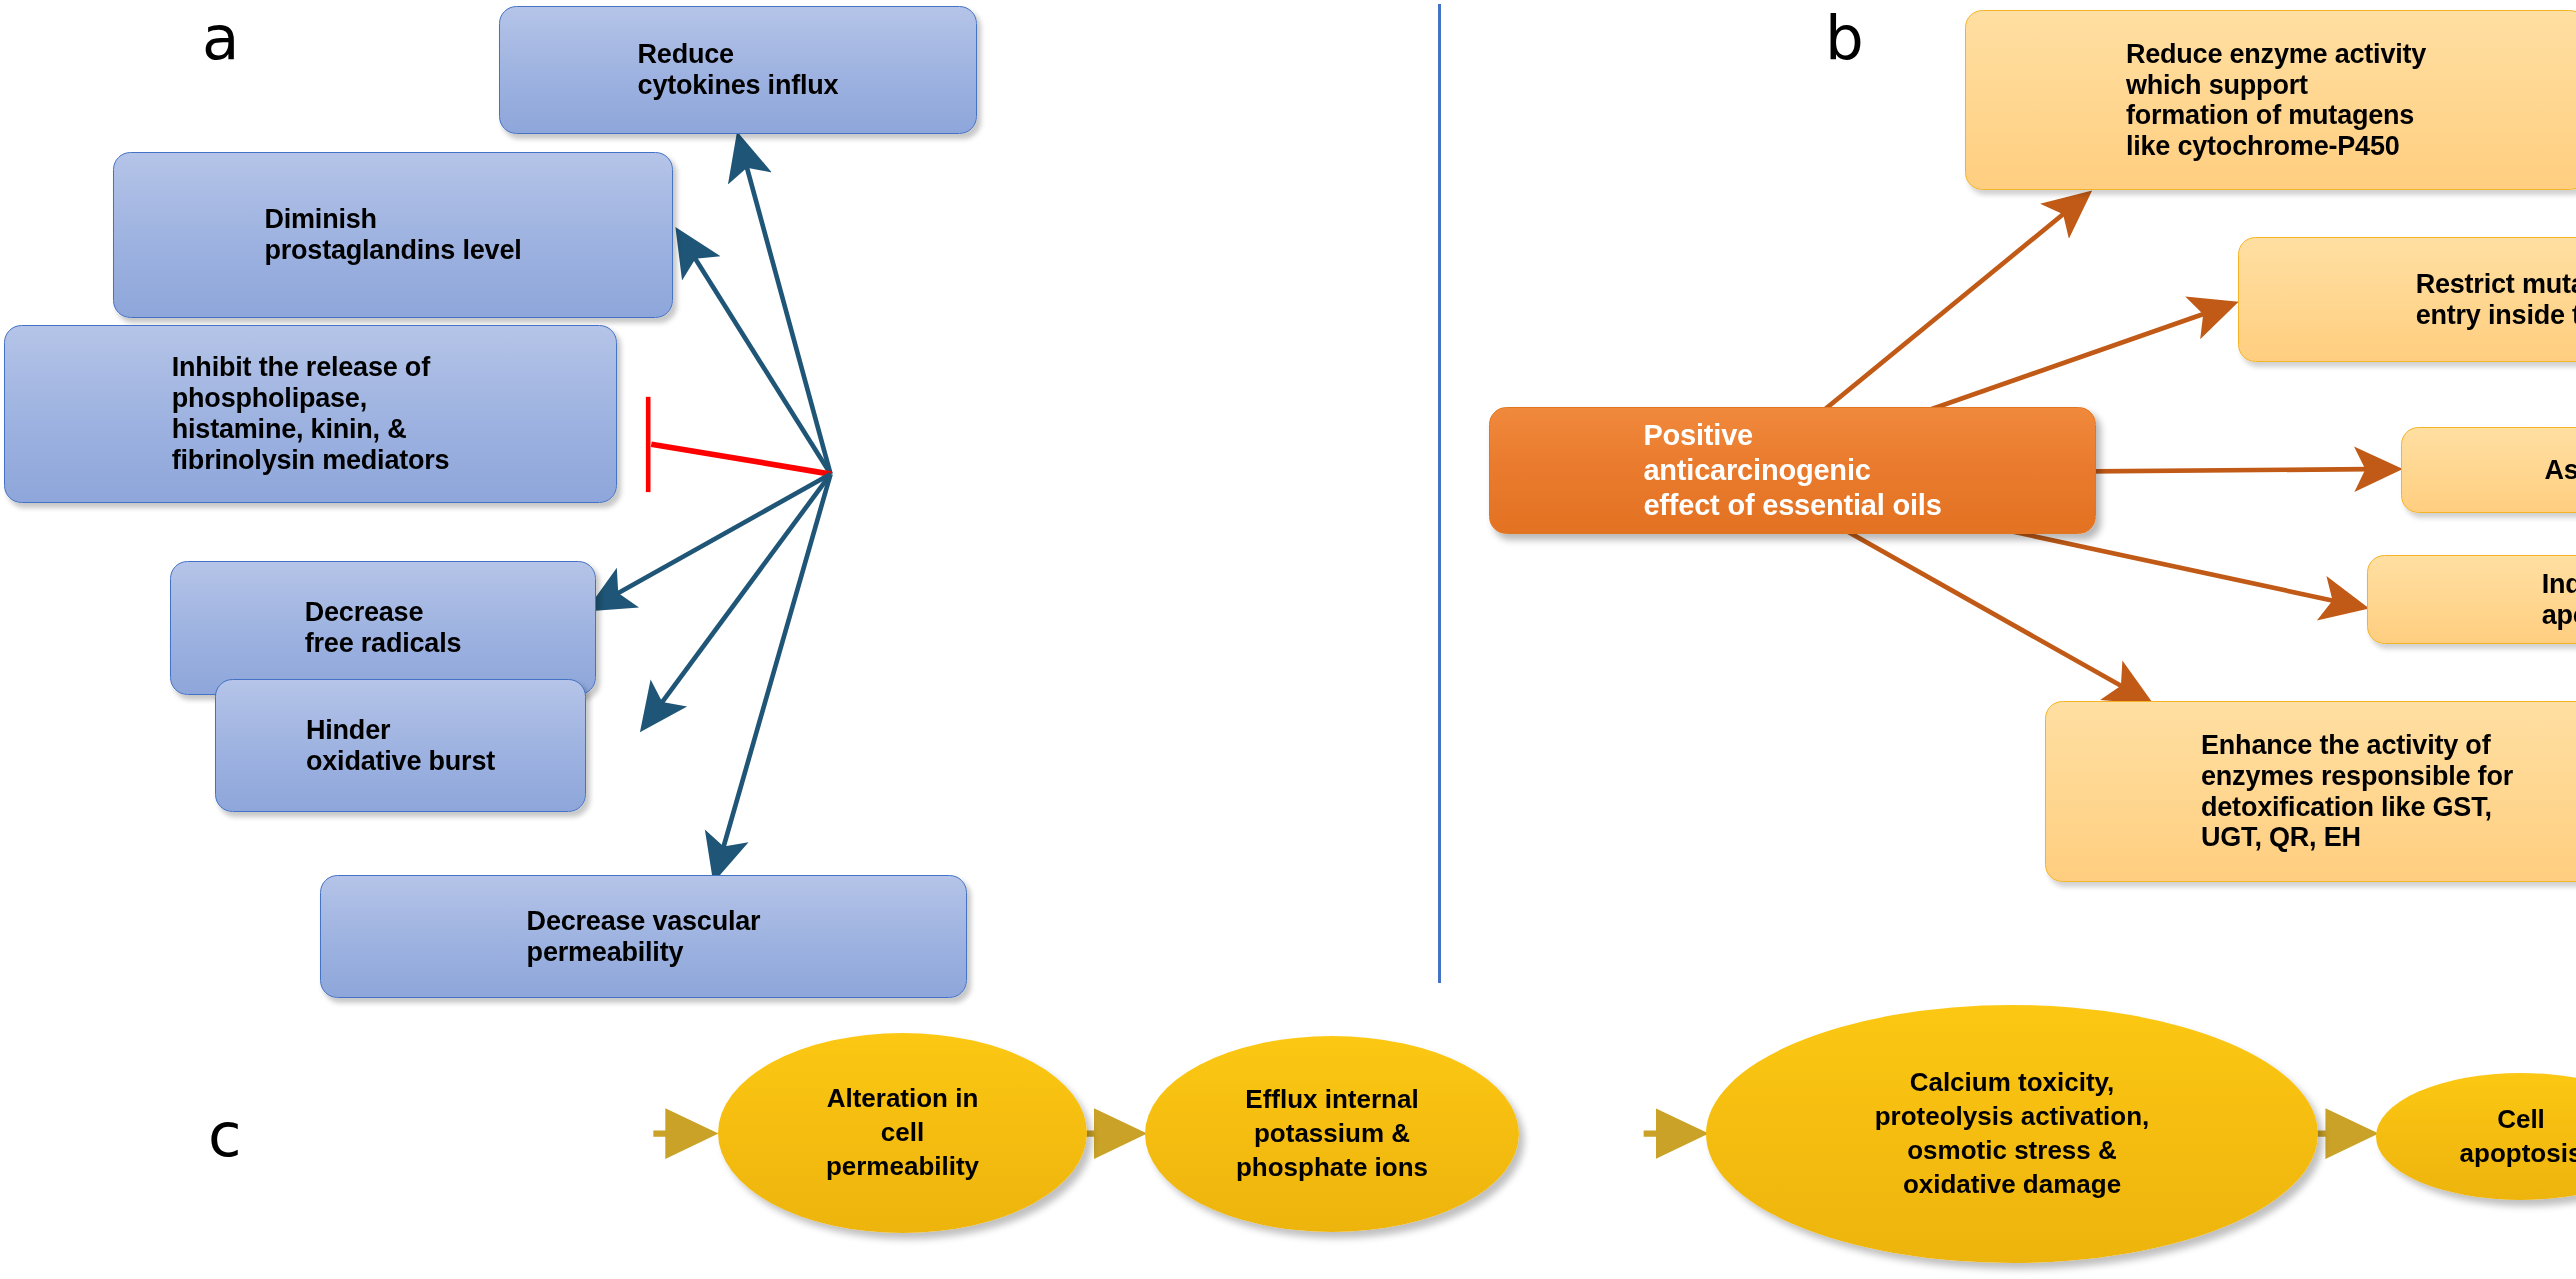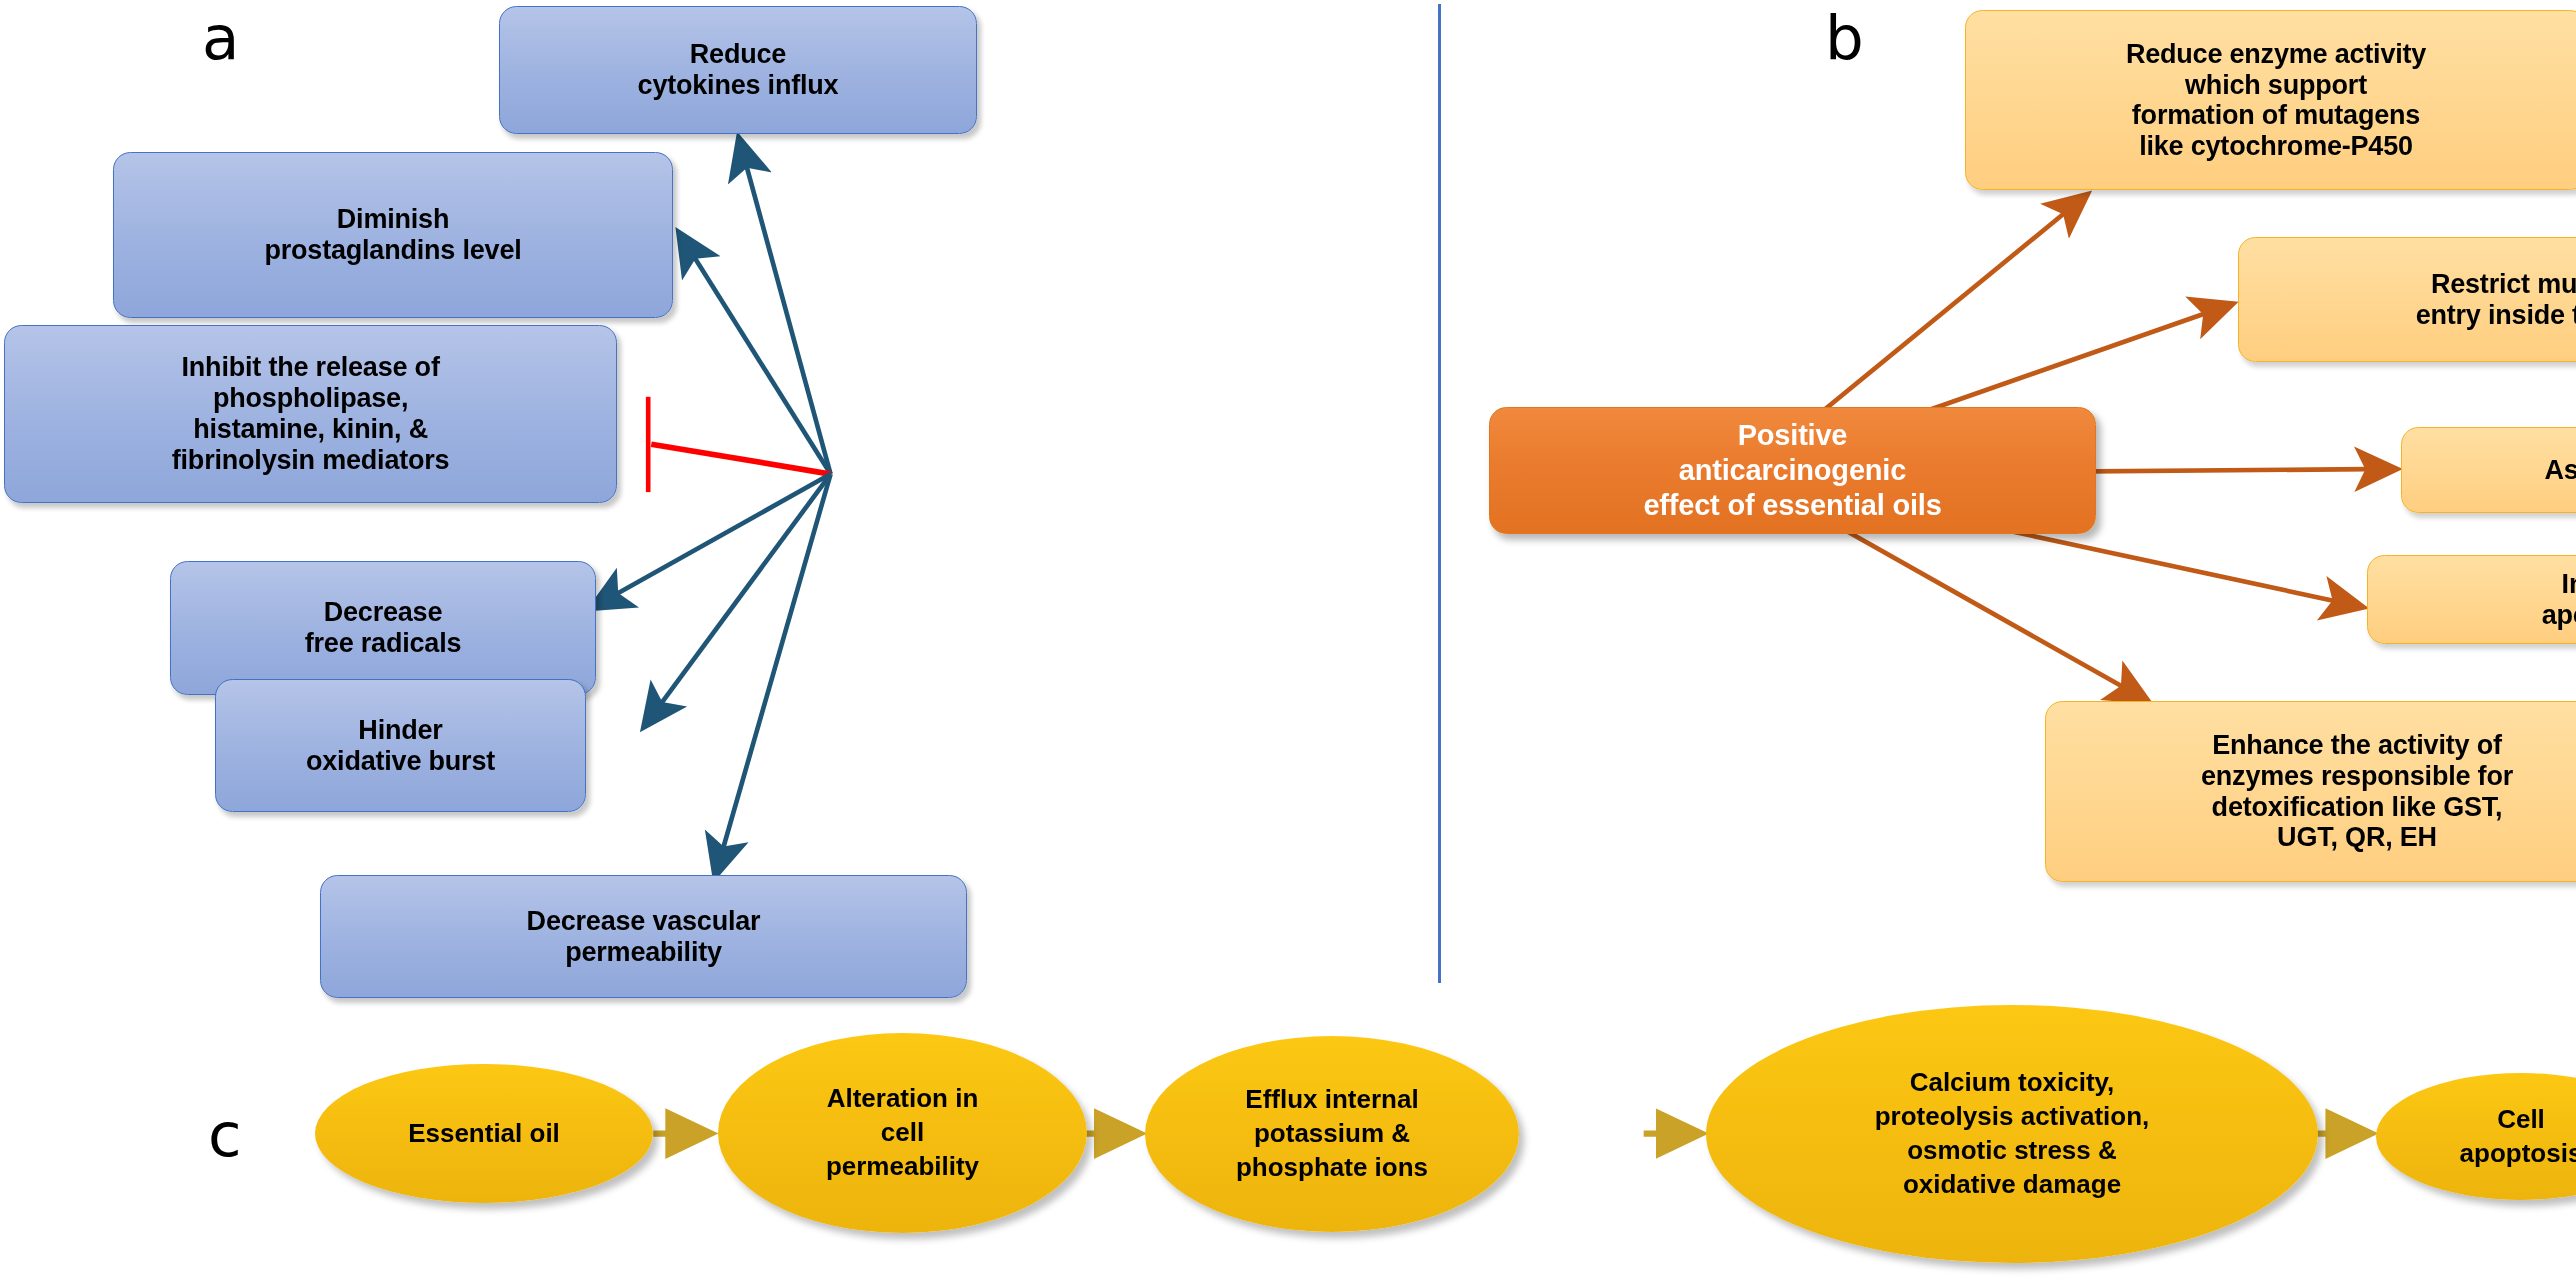--- a/index.html
+++ b/index.html
@@ -21,21 +21,20 @@
     color:#000000;
     user-select:none;
   }
   
   .node{
     position:absolute;
     box-sizing:border-box;
     display:flex;
     align-items:center;
     justify-content:center;
-    text-align:center;
     border-radius:17.5px;
     font-weight:bold;
     letter-spacing:-0.2px;
     white-space:pre-line;
     z-index:5;
   }
   
   .node.blue{
     background:linear-gradient(180deg,#b5c4e8 0%,#9db2e0 55%,#8ea6da 100%);
     border:1.5px solid #4472c4;
@@ -225,21 +224,20 @@
 enzymes responsible for
 detoxification like GST,
 UGT, QR, EH</div>
 
   <div class="node orangehub" style="left:1489px;top:407px;width:607px;height:127px;">Positive
 anticarcinogenic
 effect of essential oils</div>
 
   <div class="panel-letter" style="left:208px;top:1104px;">c</div>
 
-  <div class="ellipse" style="left:315px;top:1064px;width:338px;height:139px;">Essential oil</div>
 
   <div class="ellipse" style="left:718px;top:1033px;width:369px;height:200px;">Alteration in
 cell
 permeability</div>
 
   <div class="ellipse" style="left:1145px;top:1036px;width:374px;height:196px;">Efflux internal
 potassium &amp;
 phosphate ions</div>
 
   <div class="ellipse" style="left:1706px;top:1005px;width:612px;height:258px;">Calcium toxicity,

